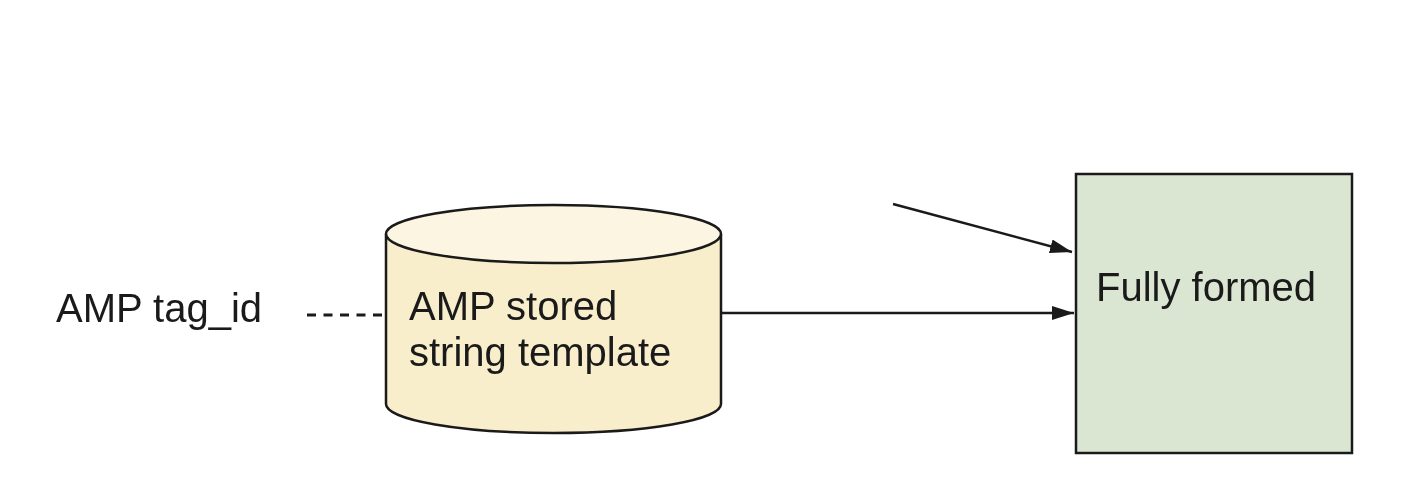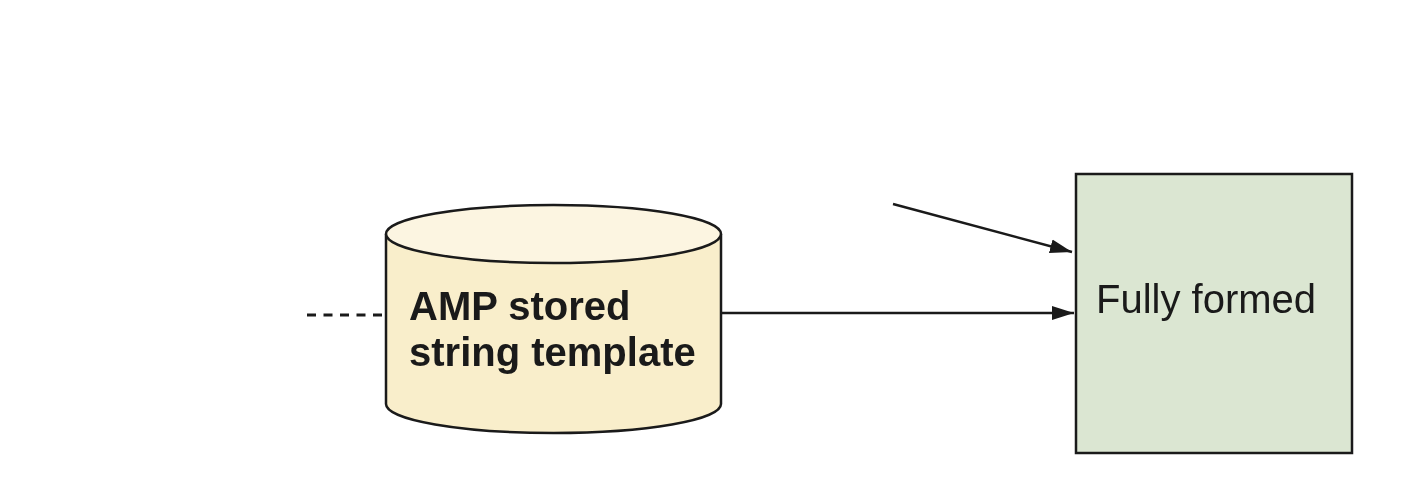--- a/index.html
+++ b/index.html
@@ -45,24 +45,25 @@
 
     <ellipse cx="553.5" cy="234" rx="167.5" ry="29" class="shape" fill="#fcf5e1"></ellipse>
 
     <line x1="307" y1="315" x2="386" y2="315" class="connector dashed"></line>
 
     <line x1="721" y1="313" x2="1074" y2="313" class="connector" marker-end="url(#arrowhead)"></line>
 
     <line x1="893" y1="204" x2="1072" y2="252" class="connector" marker-end="url(#arrowhead)"></line>
   </svg>
 
+  <div class="label" style="left:56px; top:285px;">AMP tag_id</div>
 
-  <div class="label" style="left:409px; top:283px;font-weight:bold;">
+  <div class="label" style="left:409px; top:283px;">
     <span>AMP stored</span>
     <span>string template</span>
   </div>
 
-  <div class="label boxline" style="left:1096px; top:263px;margin-top:12px;">
+  <div class="label boxline" style="left:1096px; top:263px;">
     <span>Fully formed</span>
   </div>
 
 
 </div>
 
 </body></html>

